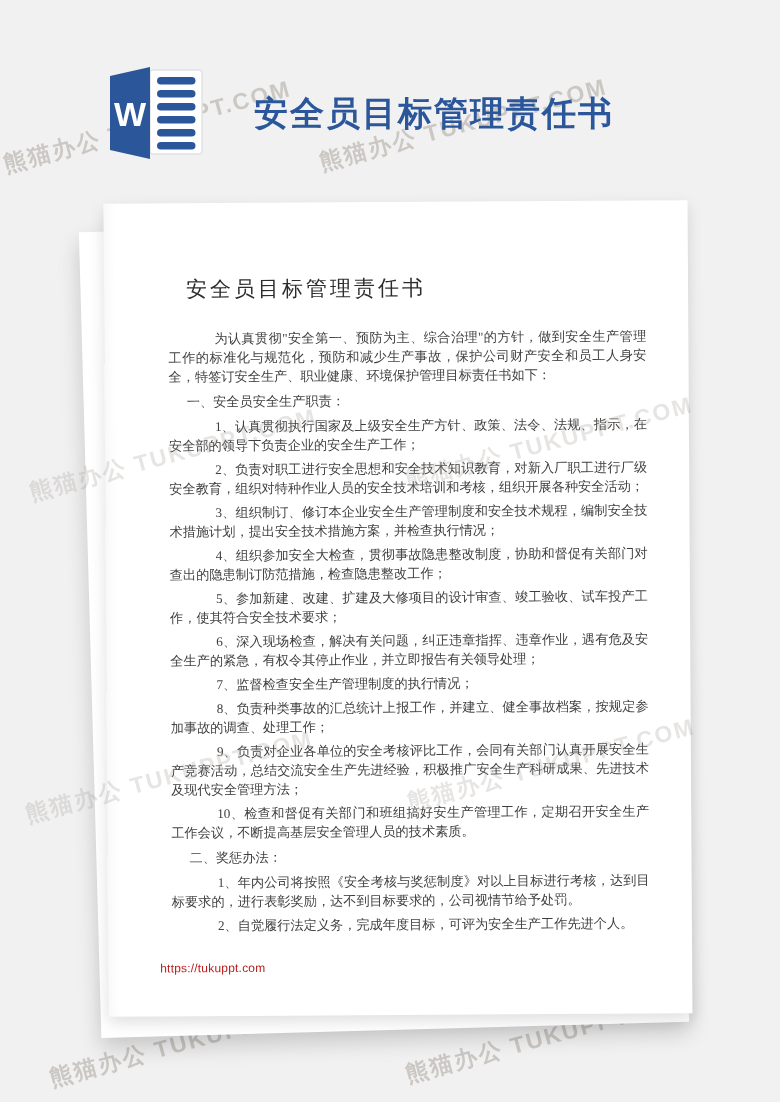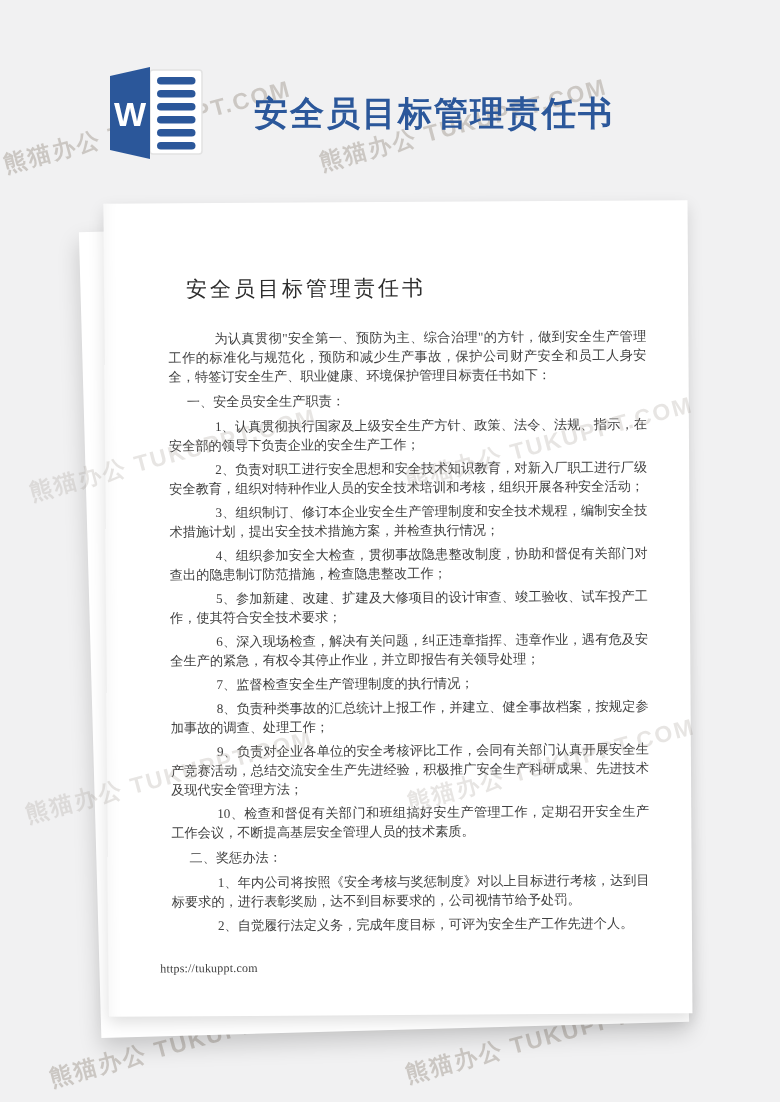--- a/index.html
+++ b/index.html
@@ -32,22 +32,22 @@
               box-shadow:0 6px 16px rgba(0,0,0,.13), inset 14px 0 16px -14px rgba(0,0,0,.06);
               z-index:3;overflow:hidden;box-sizing:border-box;padding:72px 42px 0 64px;}
 
   
   .doc-title{margin:0 0 26px 18px;font-size:21px;font-weight:400;letter-spacing:3px;color:#2d2d2d;
              font-family:"Liberation Serif","DejaVu Serif",serif;}
   .doc-body{font-family:"Liberation Serif","DejaVu Serif",serif;}
   .doc-body p{margin:0 0 5px;font-size:13.2px;line-height:19px;text-align:justify;
               text-indent:46px;color:var(--body-text,#3f3f3f);}
   .doc-body p.heading{text-indent:18px;margin:6px 0;}
-  .doc-footer{position:absolute;left:52px;top:758px;font-size:12px;color:#404040;
-              letter-spacing:.2px;font-family:Liberation Serif, serif;}
+  .doc-footer{position:absolute;left:52px;top:758px;font-size:12px;color:#b91c1c;
+              letter-spacing:.2px;font-family:Liberation Sans, sans-serif;}
 </style>
 </head>
 <body>
 
 <div class="screen">
 
   <span class="wm wm-under wm1">熊猫办公 TUKUPPT.COM</span>
   <span class="wm wm-under wm2">熊猫办公 TUKUPPT.COM</span>
   <span class="wm wm-under wm7">熊猫办公 TUKUPPT.COM</span>
   <span class="wm wm-under wm8">熊猫办公 TUKUPPT.COM</span>

